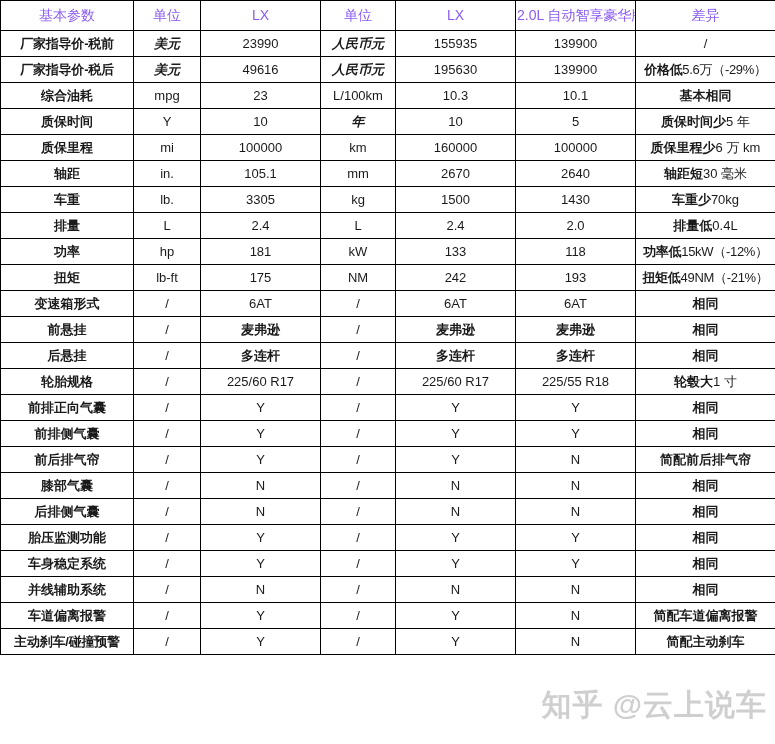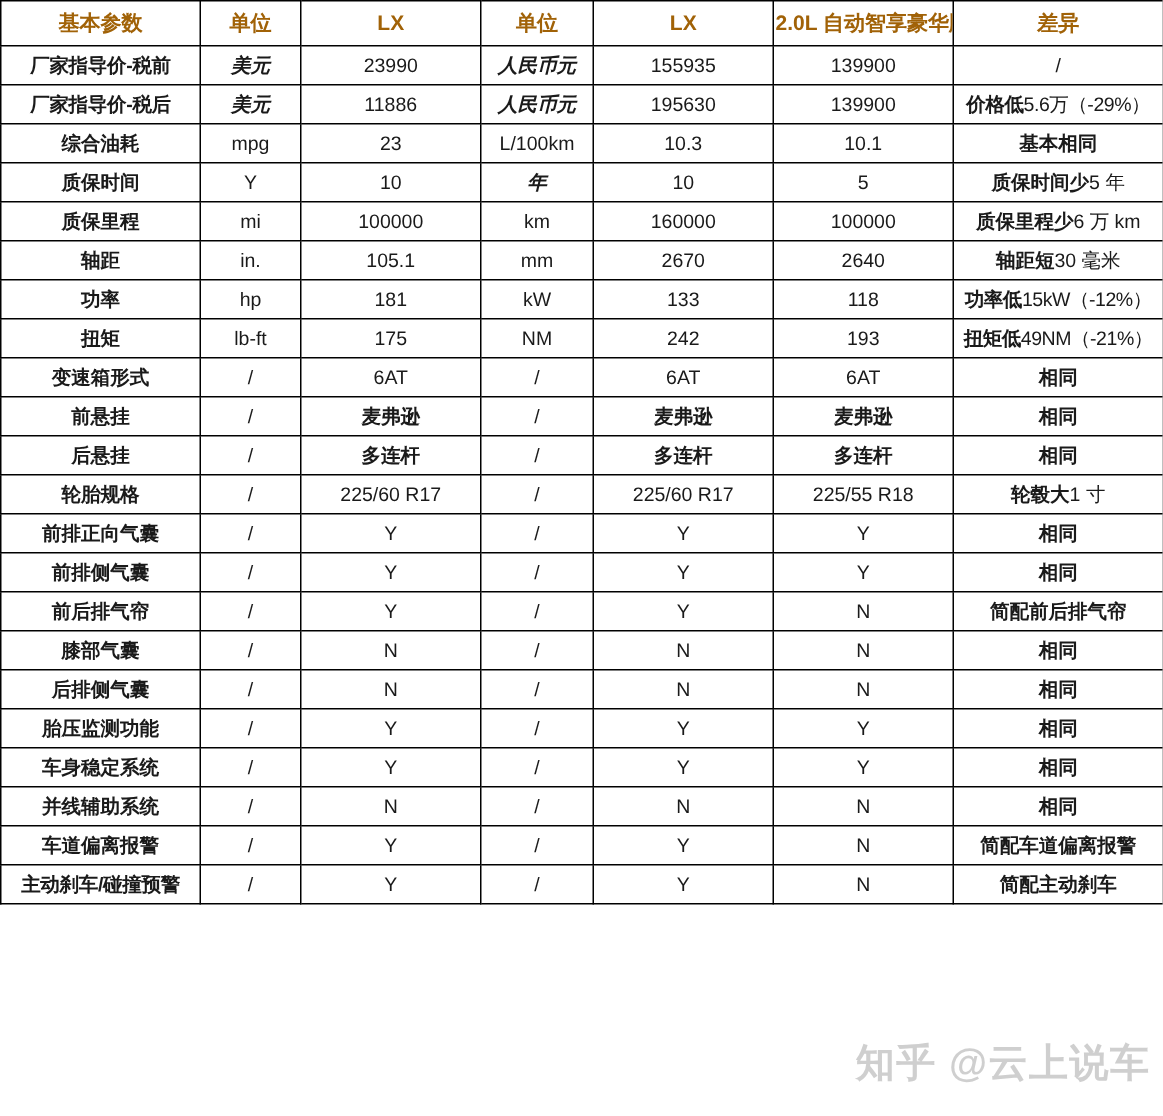--- a/index.html
+++ b/index.html
@@ -35,24 +35,24 @@
     vertical-align: middle;
     height: 25px;
     line-height: 1.05;
     padding: 0 1px;
     font-size: 13px;
     color: #1a1a1a;
     overflow: hidden;
     white-space: nowrap;
   }
   #spec-table thead th {
-    font-weight: bold;
+    font-weight: normal;
     font-size: 14px;
     height: 29px;
-    color: #a16207;
+    color: #8b5cf6;
   }
   .param-cell {
     font-weight: bold;
     font-size: 13.5px;
     color: #000000;
   }
   .param-cell.tight { font-size: 12.5px; letter-spacing: -0.2px; margin-left: 12px; }
   .unit-cell {
     font-size: 12.5px;
     font-weight: normal;
@@ -70,21 +70,21 @@
   .diff-cell.red { color: #d81111; }
   .diff-cell.blue { color: #1112c4; }
   .diff-cell.small { font-size: 12px; letter-spacing: -0.3px; }
   .diff-cell .lead { font-weight: bold; text-align: center; }
   .diff-cell .tail { font-weight: normal; }
 
   #watermark {
     position: absolute;
     right: 8px;
     bottom: 18px;
-    font-size: 26px;
+    font-size: 30px;
     font-weight: bold;
     color: rgba(140,140,140,0.42);
     letter-spacing: 1px;
     white-space: nowrap;
     z-index: 5;
     pointer-events: none;
     font-family: "Liberation Sans", "DejaVu Sans", sans-serif;
   }
 </style>
 </head>
@@ -117,21 +117,21 @@
         <td class="unit-cell cjk">美元</td>
         <td class="val-cell">23990</td>
         <td class="unit-cell cjk">人民币元</td>
         <td class="val-cell">155935</td>
         <td class="val-cell">139900</td>
         <td class="diff-cell neutral"><span class="lead"></span><span class="tail">/</span></td>
       </tr>
       <tr>
         <td class="param-cell tight">厂家指导价-税后</td>
         <td class="unit-cell cjk">美元</td>
-        <td class="val-cell">11886</td>
+        <td class="val-cell">49616</td>
         <td class="unit-cell cjk">人民币元</td>
         <td class="val-cell">195630</td>
         <td class="val-cell">139900</td>
         <td class="diff-cell blue small"><span class="lead">价格低</span><span class="tail">5.6万（-29%）</span></td>
       </tr>
       <tr>
         <td class="param-cell">综合油耗</td>
         <td class="unit-cell">mpg</td>
         <td class="val-cell">23</td>
         <td class="unit-cell">L/100km</td>
@@ -160,20 +160,38 @@
       <tr>
         <td class="param-cell">轴距</td>
         <td class="unit-cell">in.</td>
         <td class="val-cell">105.1</td>
         <td class="unit-cell">mm</td>
         <td class="val-cell">2670</td>
         <td class="val-cell">2640</td>
         <td class="diff-cell red"><span class="lead">轴距短</span><span class="tail">30 毫米</span></td>
       </tr>
       <tr>
+        <td class="param-cell">车重</td>
+        <td class="unit-cell">lb.</td>
+        <td class="val-cell">3305</td>
+        <td class="unit-cell">kg</td>
+        <td class="val-cell">1500</td>
+        <td class="val-cell">1430</td>
+        <td class="diff-cell blue"><span class="lead">车重少</span><span class="tail">70kg</span></td>
+      </tr>
+      <tr>
+        <td class="param-cell">排量</td>
+        <td class="unit-cell">L</td>
+        <td class="val-cell">2.4</td>
+        <td class="unit-cell">L</td>
+        <td class="val-cell">2.4</td>
+        <td class="val-cell">2.0</td>
+        <td class="diff-cell blue"><span class="lead">排量低</span><span class="tail">0.4L</span></td>
+      </tr>
+      <tr>
         <td class="param-cell">功率</td>
         <td class="unit-cell">hp</td>
         <td class="val-cell">181</td>
         <td class="unit-cell">kW</td>
         <td class="val-cell">133</td>
         <td class="val-cell">118</td>
         <td class="diff-cell red small"><span class="lead">功率低</span><span class="tail">15kW（-12%）</span></td>
       </tr>
       <tr>
         <td class="param-cell">扭矩</td>

